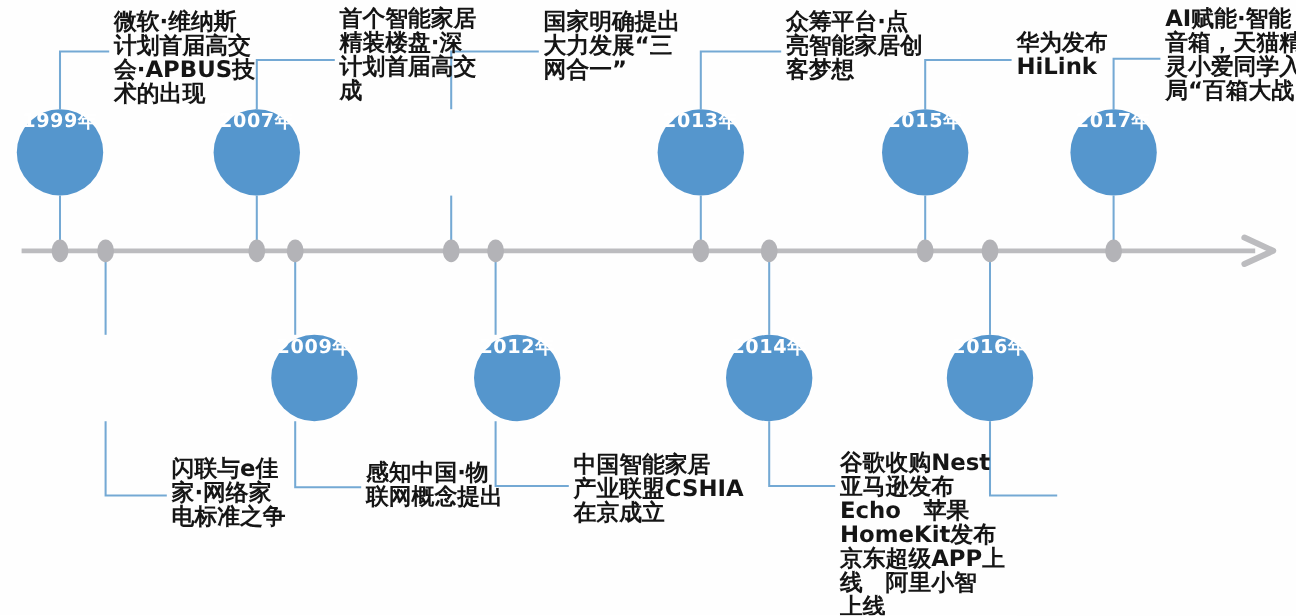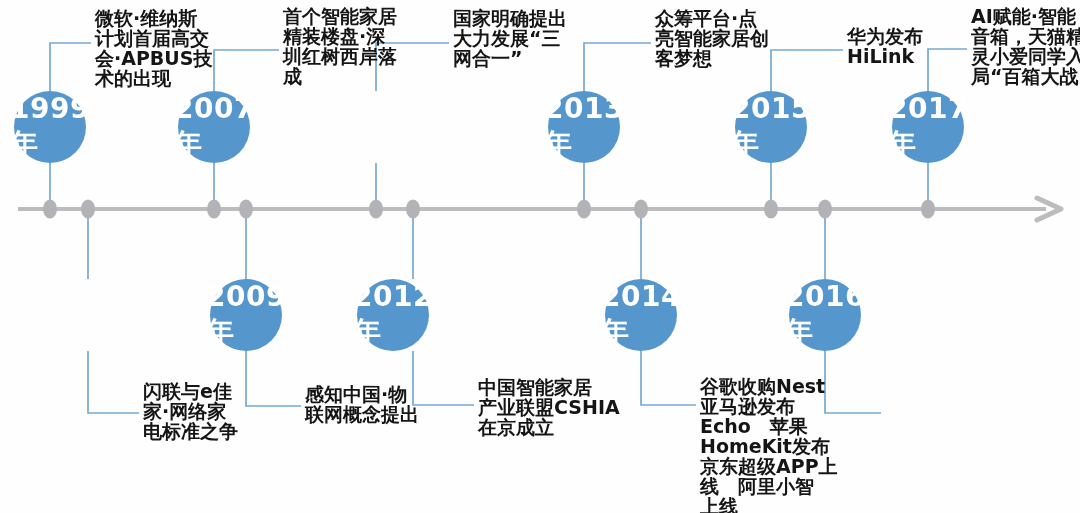--- a/index.html
+++ b/index.html
@@ -19,22 +19,22 @@
     font-family:"DejaVu Sans","Liberation Sans",sans-serif;
   }
   svg.layer{position:absolute;left:0;top:0;}
   .axis{stroke:var(--axis-gray);stroke-width:4;fill:none;}
   .arrow{stroke:var(--axis-gray);stroke-width:5;fill:none;stroke-linecap:round;stroke-linejoin:round;}
   .conn{stroke:var(--connector-blue);stroke-width:1.7;fill:none;}
   .dot{fill:var(--dot-gray);}
   .year-circle{
     position:absolute;width:72px;height:72px;border-radius:50%;
     background:var(--circle-blue);
-    display:flex;align-items:center;justify-content:center;
-    color:var(--year-white);font-size:28px;font-weight:bold;letter-spacing:.5px;
+    display:flex;align-items:flex-start;justify-content:center;
+    color:var(--year-white);font-size:16px;font-weight:bold;letter-spacing:.5px;
   }
   .desc{
     position:absolute;
     color:var(--text-ink);
     font-size:19px;line-height:20px;font-weight:bold;
     white-space:pre;
   }
 </style>
 </head>
 <body>
@@ -91,40 +91,40 @@
   <div class="year-circle" style="left:548px;top:91px">
       <span>2013年</span>
     </div>
   <div class="year-circle" style="left:735px;top:91px">
       <span>2015年</span>
     </div>
   <div class="year-circle" style="left:892px;top:91px">
       <span>2017年</span>
     </div>
 
-  <div class="year-circle" style="left:210px;top:279px">
+  <div class="year-circle" style="left:226px;top:279px">
       <span>2009年</span>
     </div>
-  <div class="year-circle" style="left:357px;top:279px">
+  <div class="year-circle" style="left:395px;top:279px">
       <span>2012年</span>
     </div>
   <div class="year-circle" style="left:605px;top:279px">
       <span>2014年</span>
     </div>
   <div class="year-circle" style="left:789px;top:279px">
       <span>2016年</span>
     </div>
 
   <div class="desc" style="left:95px;top:8px">微软·维纳斯
 计划首届高交
 会·APBUS技
 术的出现</div>
   <div class="desc" style="left:283px;top:6px">首个智能家居
 精装楼盘·深
-圳红树西岸落
+计划首届高交
 成</div>
   <div class="desc" style="left:453px;top:8px">国家明确提出
 大力发展“三
 网合一”</div>
   <div class="desc" style="left:655px;top:8px">众筹平台·点
 亮智能家居创
 客梦想</div>
   <div class="desc" style="left:847px;top:26px">华为发布
 HiLink</div>
   <div class="desc" style="left:971px;top:6px">AI赋能·智能

